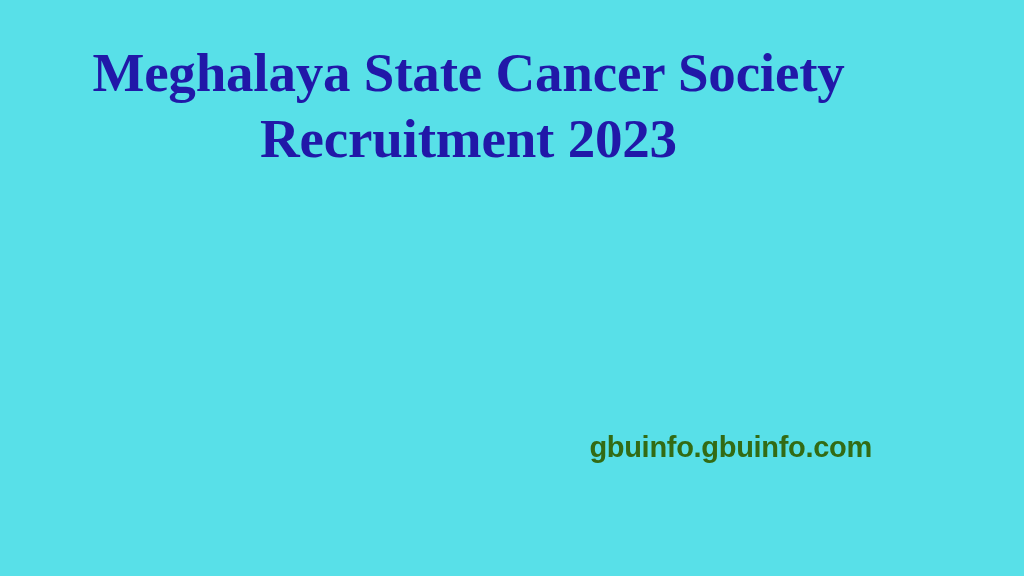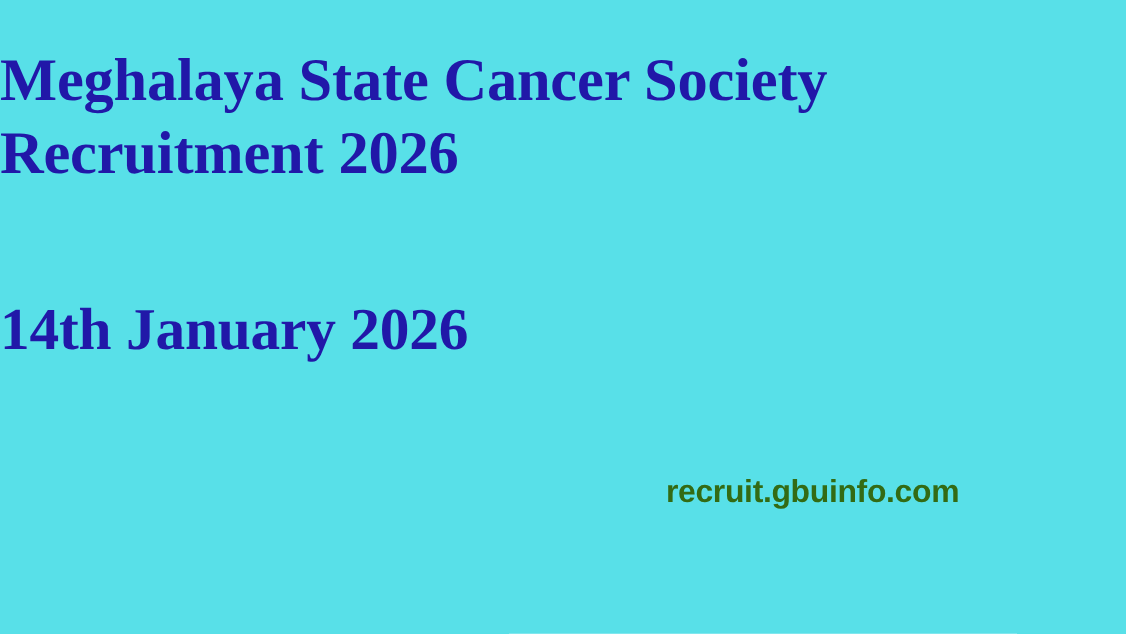--- a/index.html
+++ b/index.html
@@ -17,21 +17,21 @@
     width: 1024px;
     height: 576px;
     background: #58e0e8;
     box-sizing: border-box;
   }
   .headline-block {
     position: absolute;
     left: 0;
     top: 40px;
     width: 937px;           
-    text-align: left;
+    text-align: center;
   }
   .headline {
     color: #2118a8;
     font-family: "Liberation Serif", serif;
     font-weight: bold;
     font-size: 54px;
     line-height: 66px;
     letter-spacing: -0.2px;
     margin: 0;
     white-space: nowrap;
@@ -62,26 +62,25 @@
 </style>
 </head>
 <body>
 
 <div id="poster">
 
   <div class="headline-block">
 
     <p class="headline title-line">Meghalaya State Cancer Society</p>
 
-    <p class="headline title-line">Recruitment 2026</p>
+    <p class="headline title-line">Recruitment 2023</p>
 
     <div class="block-gap-1"></div>
 
 
     <div class="block-gap-2"></div>
 
-    <p class="headline">14th January 2026</p>
 
   </div>
 
-  <div class="footer-line">recruit.gbuinfo.com</div>
+  <div class="footer-line">gbuinfo.gbuinfo.com</div>
 
 </div>
 
 </body></html>

